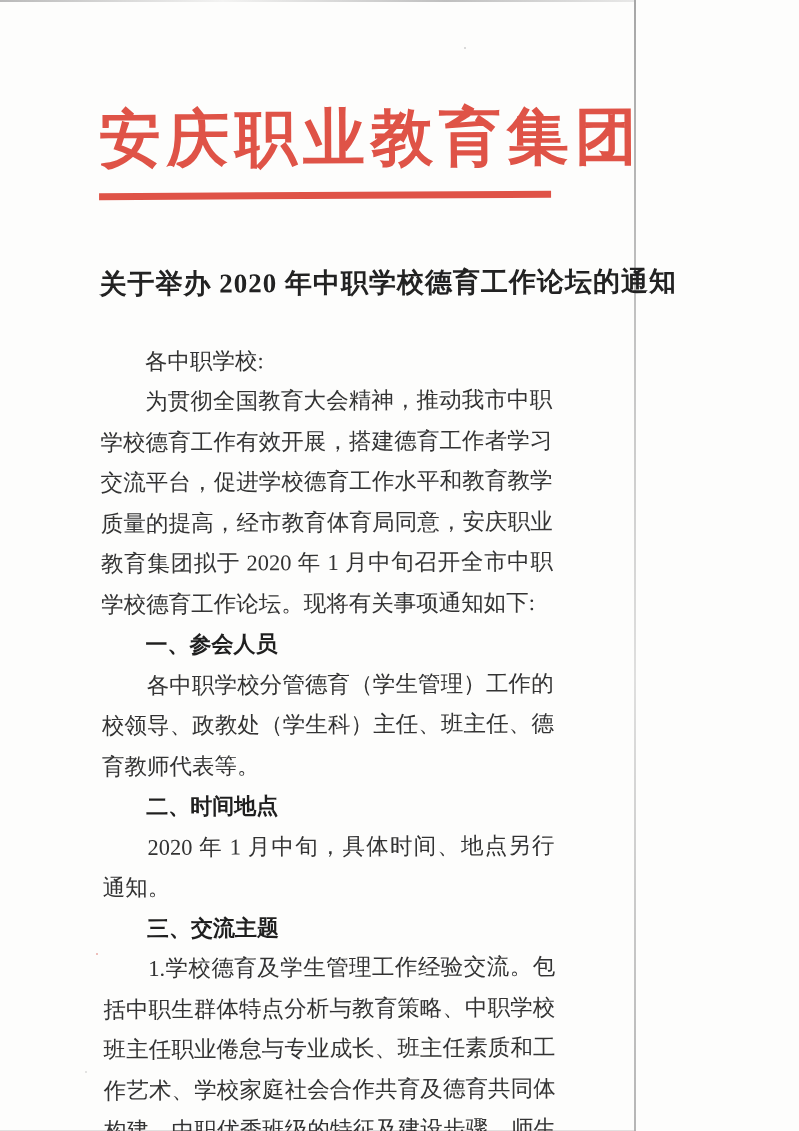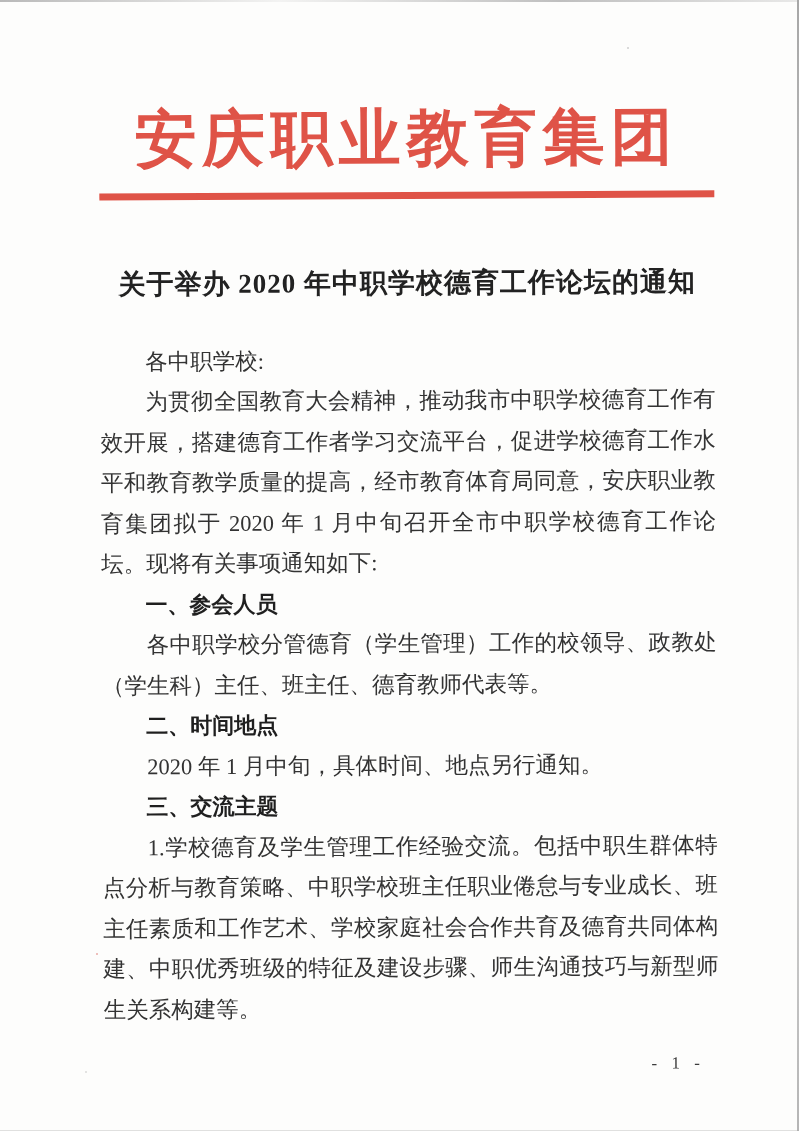--- a/index.html
+++ b/index.html
@@ -22,21 +22,21 @@
   .scan-edge-right {
     position: absolute; top: 0; right: 0; width: 2px; height: 100%;
     background: linear-gradient(180deg, #a7a7a7, rgba(167,167,167,.35) 60%, #b5b5b5);
   }
   .scan-edge-bottom {
     position: absolute; bottom: 0; left: 0; width: 100%; height: 1px;
     background: rgba(170,170,170,.35);
   }
   .sheet {
     position: relative;
-    width: 799px;
+    width: 636px;
     height: 1131px;
     box-sizing: border-box;
   }
   .sheet-inner {
     transform: rotate(-0.3deg);
     transform-origin: 50% 30%;
     box-sizing: border-box;
     padding: 100px 84px 0 100px; 
   }
   .letterhead {

